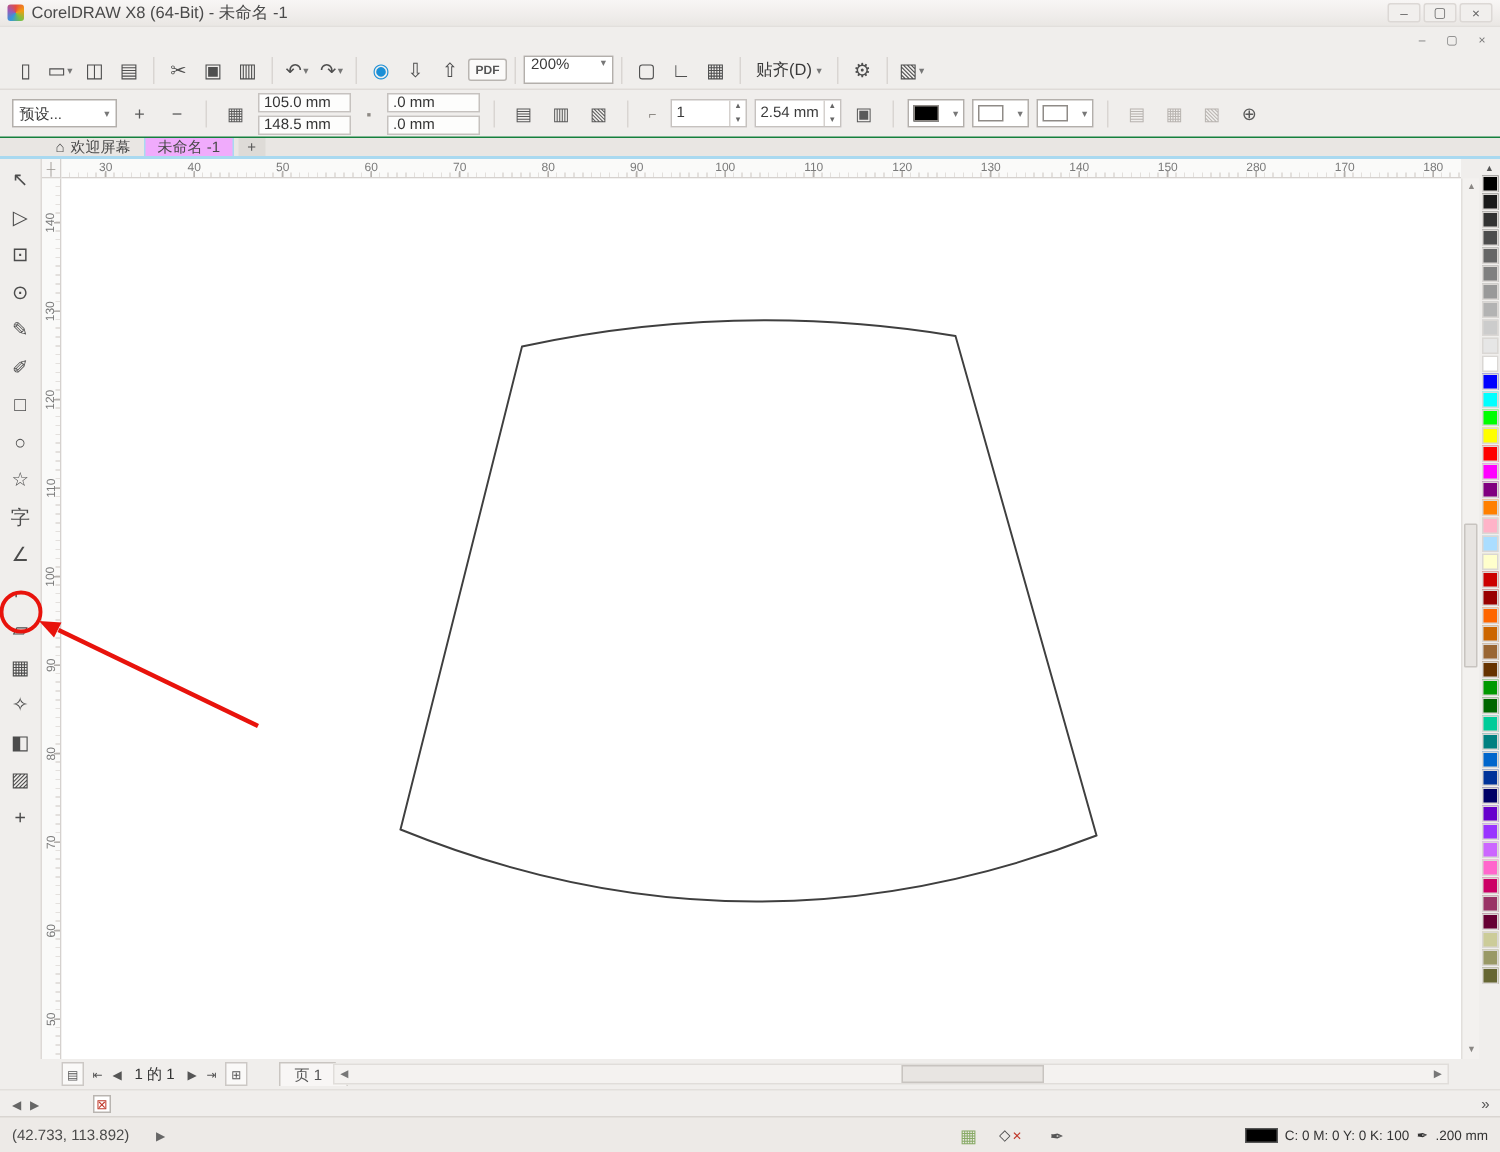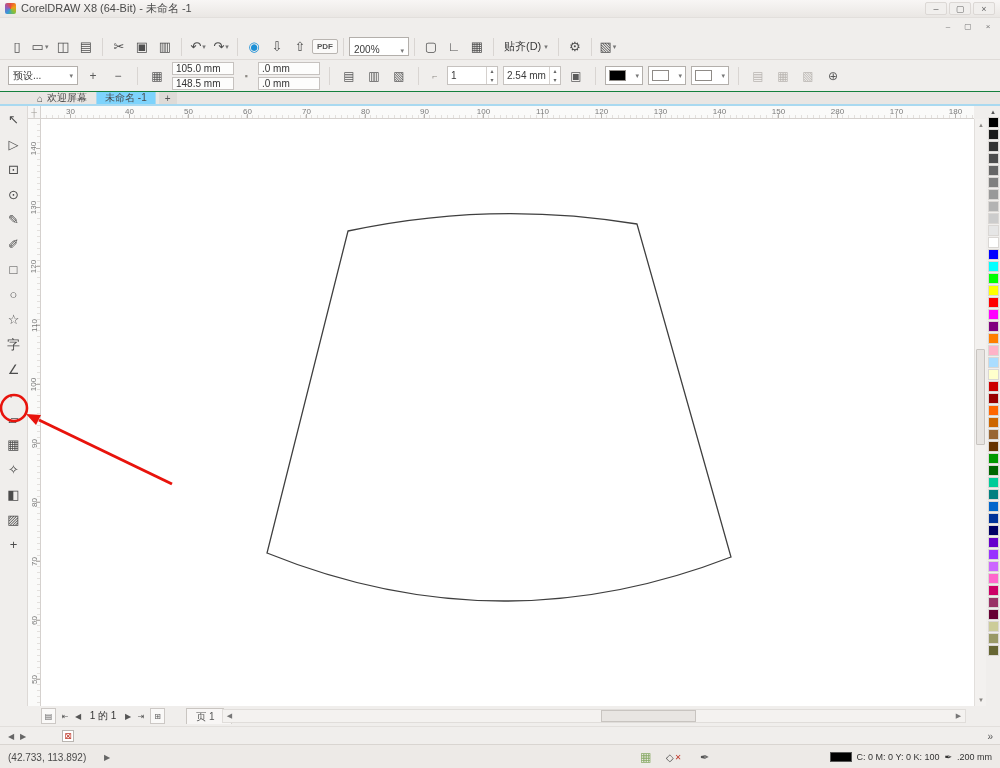--- a/index.html
+++ b/index.html
@@ -30,21 +30,21 @@
   .toolbar { position:absolute; left:0; top:34px; right:0; height:26px; background:#f0eeec;
     border-bottom:1px solid #dfdbd8; display:flex; align-items:center; gap:1px; padding:0 6px; }
   .tb-btn { height:20px; min-width:22px; display:flex; align-items:center; justify-content:center;
     font-size:13px; color:#4f4f4f; border-radius:2px; }
   .tb-btn .dd, .dd { font-size:7px; color:#777; margin-left:1px; }
   .tb-btn.accent { color:#1b8fd6; }
   .tb-sep { width:1px; height:18px; background:#d9d5d2; margin:0 4px; flex:none; }
   .pdf-btn { font-size:8px; font-weight:bold; border:1px solid #b9b5b1; padding:2px 4px;
     color:#555; background:#fbfaf9; border-radius:2px; }
   .zoom-box { width:60px; height:19px; background:#fff; border:1px solid #b3afab;
-    display:flex; align-items:flex-end; justify-content:space-between; padding:0 4px; font-size:10px; }
+    display:flex; align-items:flex-start; justify-content:space-between; padding:0 4px; font-size:10px; }
   .snap-btn { display:flex; align-items:center; gap:2px; padding:0 5px; height:20px; font-size:11px; }
   
   .propbar { position:absolute; left:0; top:60px; right:0; height:32px; background:#f0eeec;
     border-bottom:1px solid #15803d; display:flex; align-items:center; gap:5px; padding:0 8px; }
   .select { height:19px; background:#fff; border:1px solid #b3afab; display:flex;
     align-items:center; justify-content:space-between; padding:0 4px; font-size:10px; }
   .preset { width:70px; }
   .pb-icon { width:20px; height:20px; display:flex; align-items:center; justify-content:center;
     color:#5a5a5a; font-size:12px; }
   .pb-icon.small { width:14px; font-size:9px; color:#8d8984; }
@@ -56,21 +56,21 @@
   .spin-field .val { min-width:38px; font-size:10px; padding:0 3px; }
   .spin-col { display:flex; flex-direction:column; border-left:1px solid #d5d1ce; width:11px; height:100%; }
   .spin-col span { font-size:6px; line-height:8px; text-align:center; color:#666; height:50%; }
   .swatch-select { width:38px; height:19px; background:#fff; border:1px solid #b3afab;
     display:flex; align-items:center; justify-content:space-between; padding:0 3px; }
   .color-chip { width:17px; height:11px; border:1px solid #8f8b87; }
   
   .tabbar { position:absolute; left:0; top:92px; right:0; height:14px; background:#e9e6e3;
     border-bottom:2px solid #a9d9f0; display:flex; align-items:stretch; padding-left:28px; font-size:10px; }
   .tab { display:flex; align-items:center; gap:4px; padding:0 9px; color:#4a4a4a; white-space:nowrap; }
-  .tab.active { background:#7dd3fc; box-shadow:inset 1px 0 0 #a9d9f0, inset -1px 0 0 #a9d9f0; }
+  .tab.active { background:#f0abfc; box-shadow:inset 1px 0 0 #a9d9f0, inset -1px 0 0 #a9d9f0; }
   .tab-add { width:18px; display:flex; align-items:center; justify-content:center; color:#555;
     background:#dedbd7; margin-left:3px; }
   
   .corner-box { position:absolute; left:28px; top:106px; width:13px; height:13px; background:#f7f6f5;
     border-right:1px solid #d5d1ce; border-bottom:1px solid #d5d1ce; font-size:8px; color:#9b9792;
     display:flex; align-items:center; justify-content:center; }
   .hruler { position:absolute; left:41px; top:106px; width:933px; height:13px; background:#fafaf9;
     border-bottom:1px solid #d5d1ce; overflow:hidden; }
   .hruler-ticks { display:flex; height:100%;
     background:repeating-linear-gradient(90deg, transparent 0 4.9px, #e3e0dd 4.9px 5.9px) bottom/100% 3px no-repeat; }

